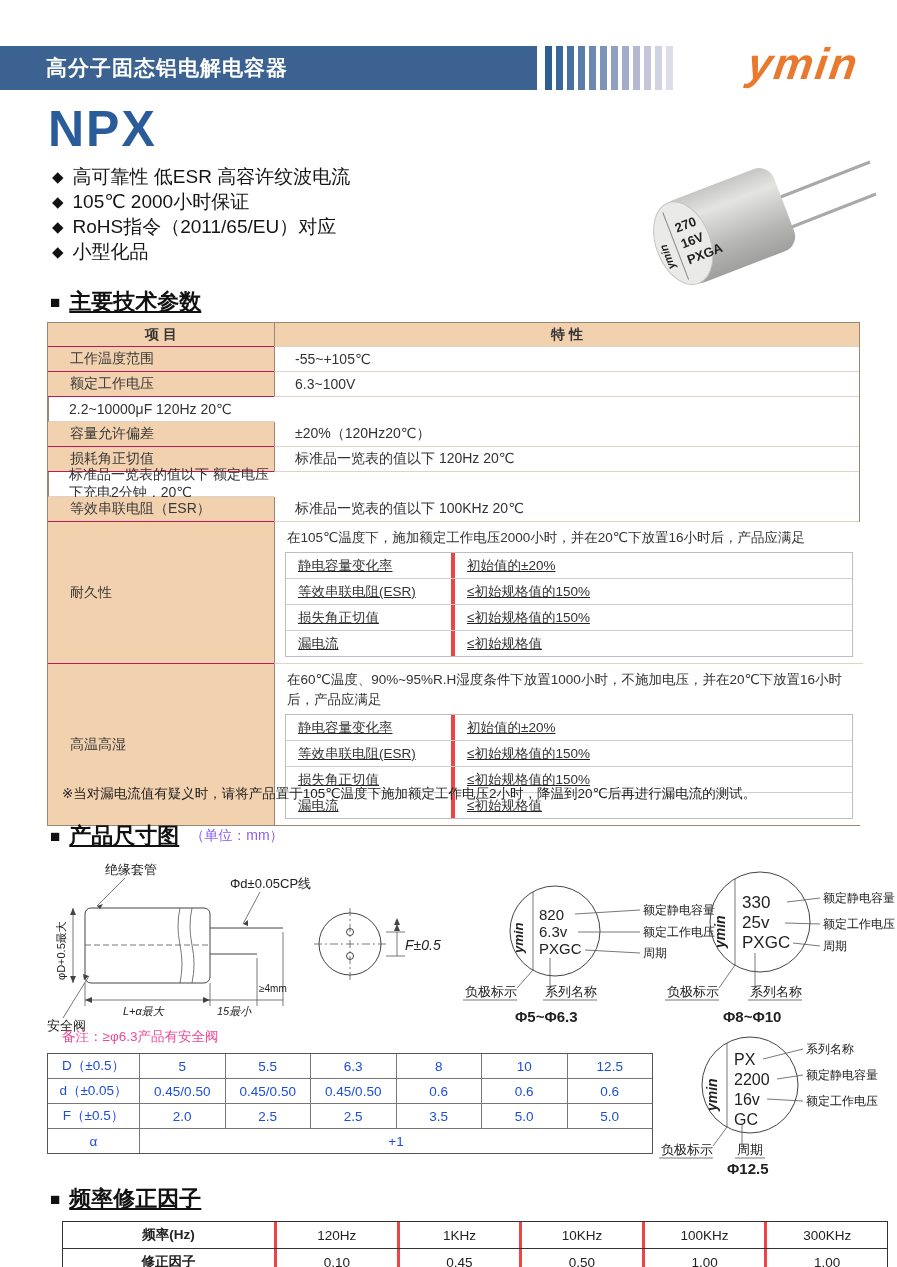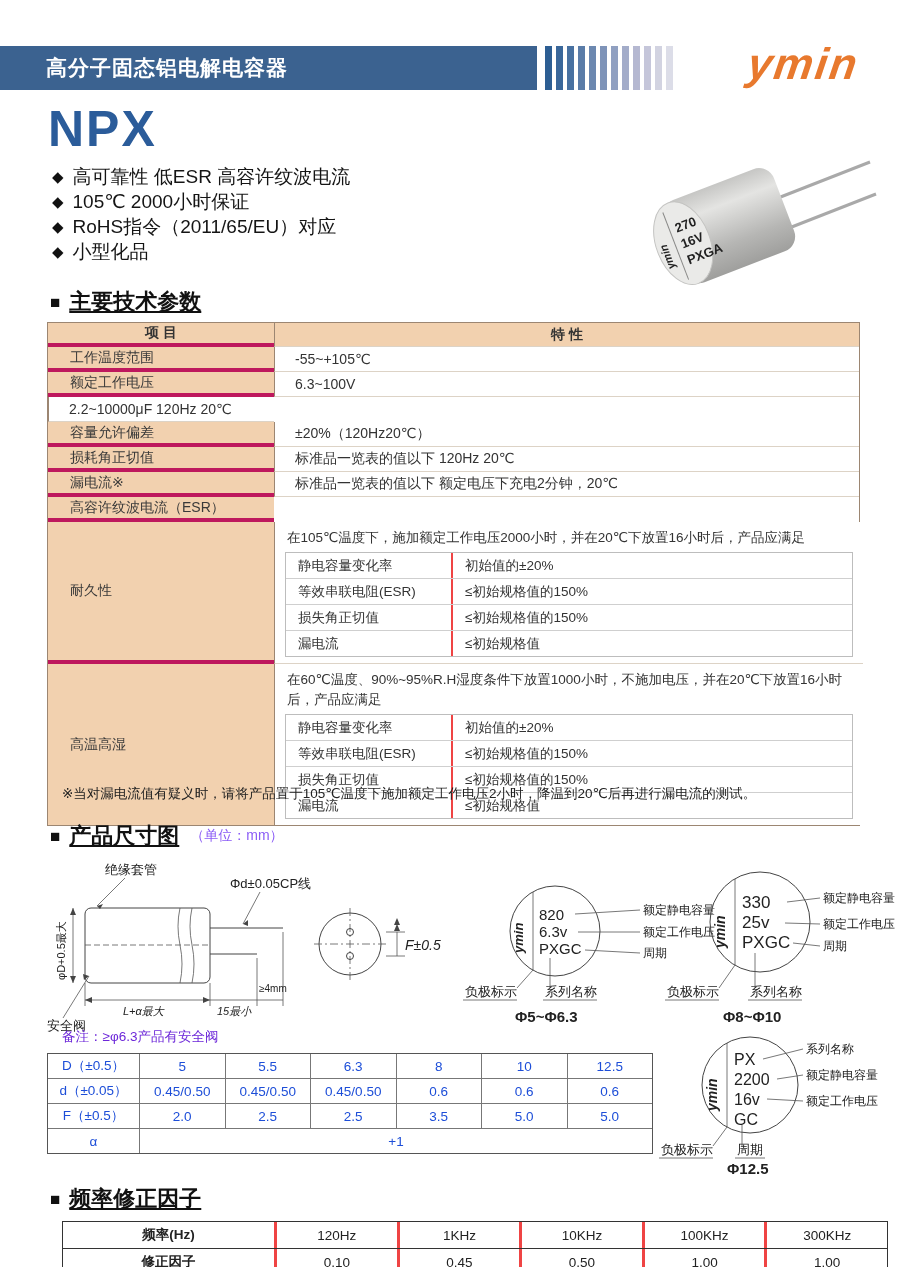--- a/index.html
+++ b/index.html
@@ -28,42 +28,42 @@
   
   .sect { position:absolute; display:flex; align-items:center; gap:9px; }
   .sect .sq { font-size:17px; color:#111; line-height:1; }
   .sect .st { font-size:22px; font-weight:bold; color:#111;text-decoration:underline; }
   .sect .su { font-size:14px; color:#8b5cf6; margin-left:2px; }
 
   
   .spec { position:absolute; left:47px; top:294px; width:813px; border:1px solid #9c8672; font-size:14px; }
   .srow { display:grid; grid-template-columns:226px 1fr; }
   .scell-i { background:#f2d1af; display:flex; align-items:center; padding-left:22px; color:#3a3a3a;
-             border-bottom:4px solid #be185d; }
+             border-bottom:1px solid #be185d; }
   .scell-v { background:#fff; display:flex; align-items:center; padding-left:20px; color:#333;
              border-left:1px solid #9c8672; border-bottom:1px solid #ddd3c6; }
   .srow.h24 > div { height:24px; }
   .srow.h25 > div { height:25px; }
   .shead .scell-i, .shead .scell-v { justify-content:center; padding-left:0; font-weight:bold; color:#333;
              background:#f2d1af; }
   .bigcell { background:#fff; border-left:1px solid #9c8672; border-bottom:1px solid #ddd3c6; padding:6px 10px 6px 10px; }
   .bigcell .intro { font-size:13.5px; color:#333; line-height:20px; padding-left:2px; }
   .itable { margin-top:4px; width:568px; border:1px solid #bdbdbd; }
-  .itrow { display:grid; grid-template-columns:165px 1fr; border-top:1px solid #cfcfcf; }
+  .itrow { display:grid; grid-template-columns:165px 1fr; border-top:1px solid #cfcfcf;text-decoration:underline; }
   .itrow:first-child { border-top:none; }
   .itrow > div { height:25px; display:flex; align-items:center; padding-left:12px; font-size:13.5px; color:#333; }
-  .itrow > div + div { border-left:2px solid #ef4444; }
+  .itrow > div + div { border-left:4px solid #ef4444; }
   .lastrow .scell-i, .lastrow .scell-v, .lastrow .bigcell { border-bottom:none; }
 
   .footnote { position:absolute; left:62px; top:757px; font-size:13.5px; color:#222; }
 
   
   .dims-svg { position:absolute; left:45px; top:830px; }
   .circ3-svg { position:absolute; left:645px; top:985px; }
-  .dimnote { position:absolute; left:62px; top:1000px; font-size:13.5px; color:#6d28d9; }
+  .dimnote { position:absolute; left:62px; top:1000px; font-size:13.5px; color:#ec4899; }
 
   svg text { font-family:"Liberation Sans","DejaVu Sans",sans-serif; fill:#222; }
   .dln { stroke:#444; stroke-width:1; fill:none; }
   .thin { stroke:#555; stroke-width:0.8; fill:none; }
 
   
   .dtable { position:absolute; left:47px; top:1025px; width:606px; border:1.5px solid #555; font-size:13.5px; }
   .drow { display:grid; grid-template-columns:91px repeat(6,1fr); border-top:1px solid #777; }
   .drow:first-child { border-top:none; }
   .drow > div { height:24px; display:flex; align-items:center; justify-content:center; color:#1d4ed8;
@@ -168,25 +168,25 @@
     </div>
     <div class="srow h25">
       <div class="scell-i">容量允许偏差</div>
       <div class="scell-v">±20%（120Hz20℃）</div>
     </div>
     <div class="srow h25">
       <div class="scell-i">损耗角正切值</div>
       <div class="scell-v">标准品一览表的值以下 120Hz  20℃</div>
     </div>
     <div class="srow h25">
-      <div class="scell-i">漏电流※</div>
       <div class="scell-v">标准品一览表的值以下 额定电压下充电2分钟，20℃</div>
     </div>
     <div class="srow h25">
-      <div class="scell-i">高容许纹波电流（ESR）</div>
+      <div class="scell-i">等效串联电阻（ESR）</div>
+      <div class="scell-v">标准品一览表的值以下 100KHz  20℃</div>
     </div>
 
     <div class="srow">
       <div class="scell-i">耐久性</div>
       <div class="bigcell">
         <div class="intro">在105℃温度下，施加额定工作电压2000小时，并在20℃下放置16小时后，产品应满足</div>
         <div class="itable">
           <div class="itrow">
               <div>静电容量变化率</div>
               <div>初始值的±20%</div>

